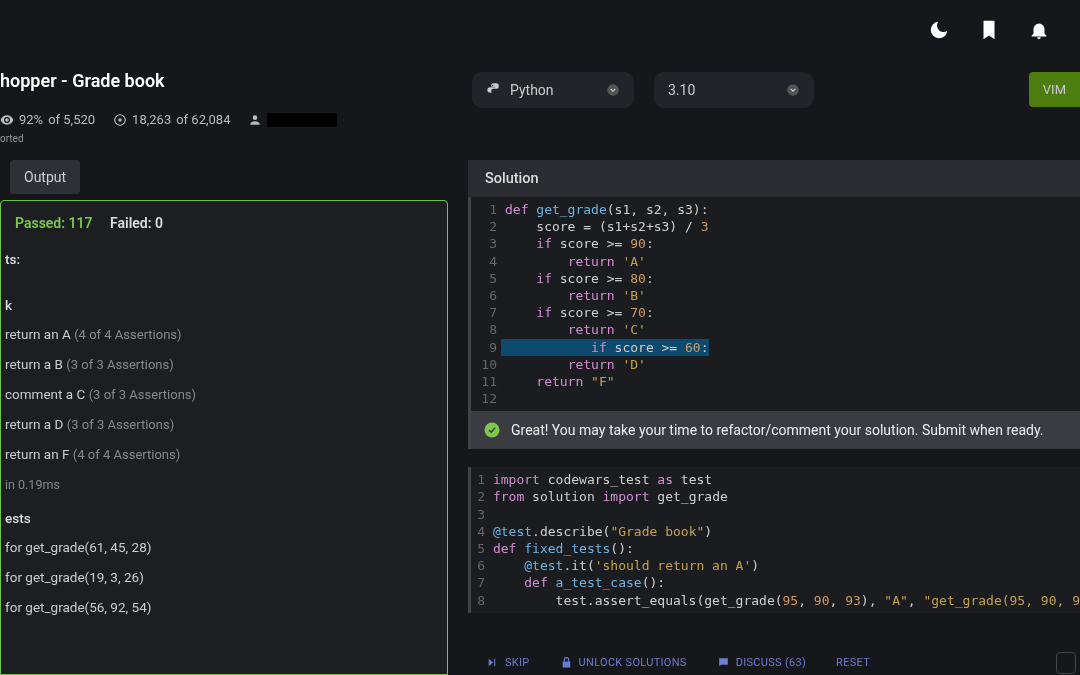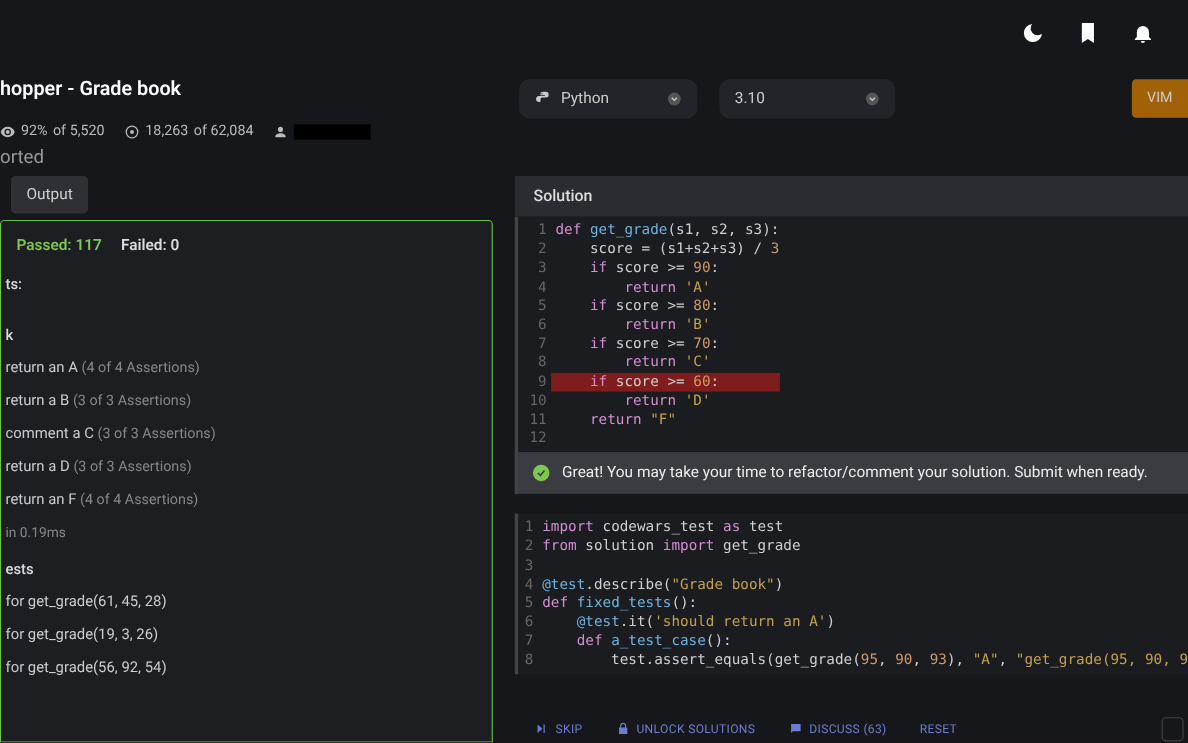--- a/index.html
+++ b/index.html
@@ -38,21 +38,21 @@
 .kata-stats {
   display: flex;
   align-items: center;
   gap: 18px;
   color: #bbb;
   font-size: 13px;
 }
 .kata-stats .stat { display: flex; align-items: center; gap: 5px; }
 .kata-stats svg { width: 14px; height: 14px; fill: #bbb; }
 .user-block { width: 70px; height: 14px; background: #000; }
-.reported { color: #999; font-size: 17px; margin-top: 6px; }
+.reported { color: #999; font-size: 10px; margin-top: 6px; }
 
 .selectors {
   position: absolute;
   top: 72px;
   left: 472px;
   display: flex;
   gap: 20px;
 }
 .sel {
   background: #22242a;
@@ -65,21 +65,21 @@
   cursor: pointer;
 }
 .sel.lang { width: 162px; }
 .sel.ver { width: 160px; }
 .sel svg.lefticon { width: 16px; height: 16px; fill: #ccc; margin-right: 8px; }
 .sel .chev { width: 14px; height: 14px; fill: #ccc; }
 .vim-btn {
   position: absolute;
   top: 72px;
   right: 0;
-  background: #a16207;
+  background: #4d7c0f;
   color: #ccc;
   padding: 10px 14px;
   font-size: 13px;
   border-radius: 4px 0 0 4px;
 }
 
 .output-tab {
   position: absolute;
   top: 160px;
   left: 10px;
@@ -147,21 +147,21 @@
   color: #666;
   user-select: none;
 }
 .gutter div { height: 17.2px; }
 .code {
   padding: 4px 0;
   white-space: pre;
   color: #d0d0d0;
 }
 .code div { height: 17.2px; }
-.code .hl { background: #7f1d1d; margin-left: -4px; padding-left: 4px; display: block; }
+.code .hl { background: #0c4a6e; margin-left: -4px; padding-left: 4px; display: block; text-align: right; }
 .kw { color: #d38fd1; }
 .fn { color: #6fb3e0; }
 .str { color: #c4a24c; }
 .num { color: #d19a66; }
 .dec { color: #6fb3e0; }
 
 .banner {
   background: #3a3c42;
   display: flex;
   align-items: center;

